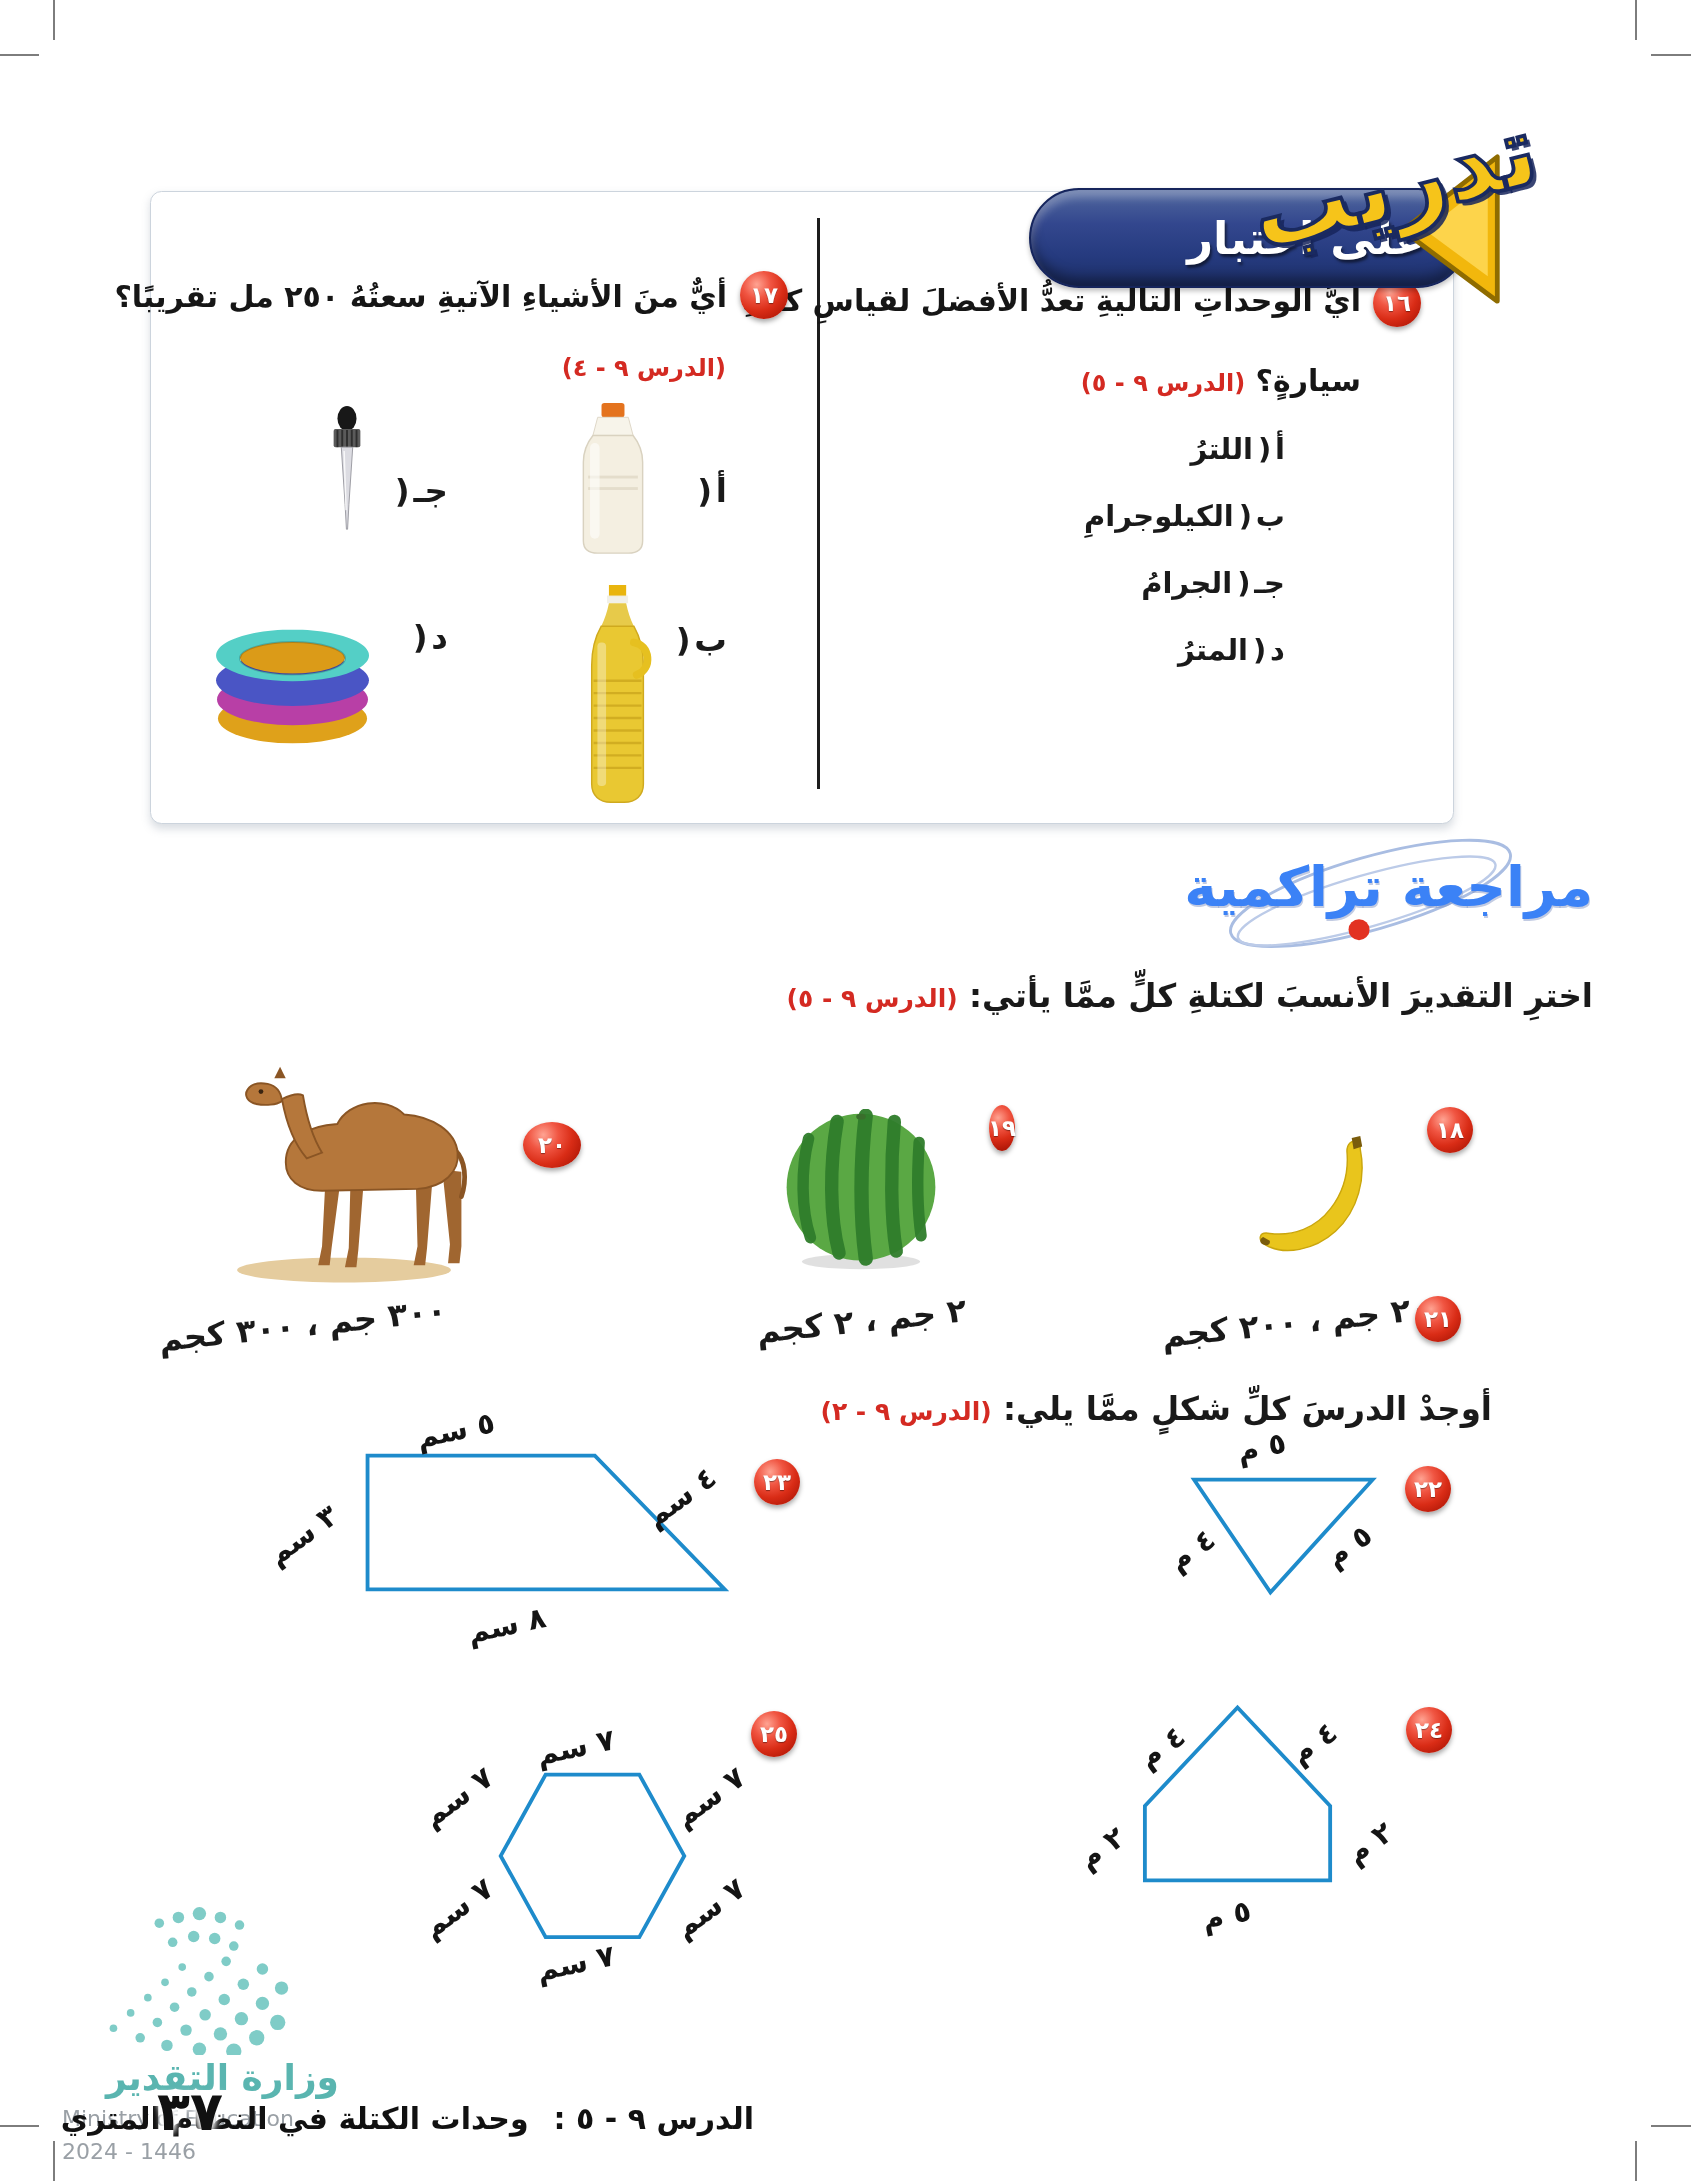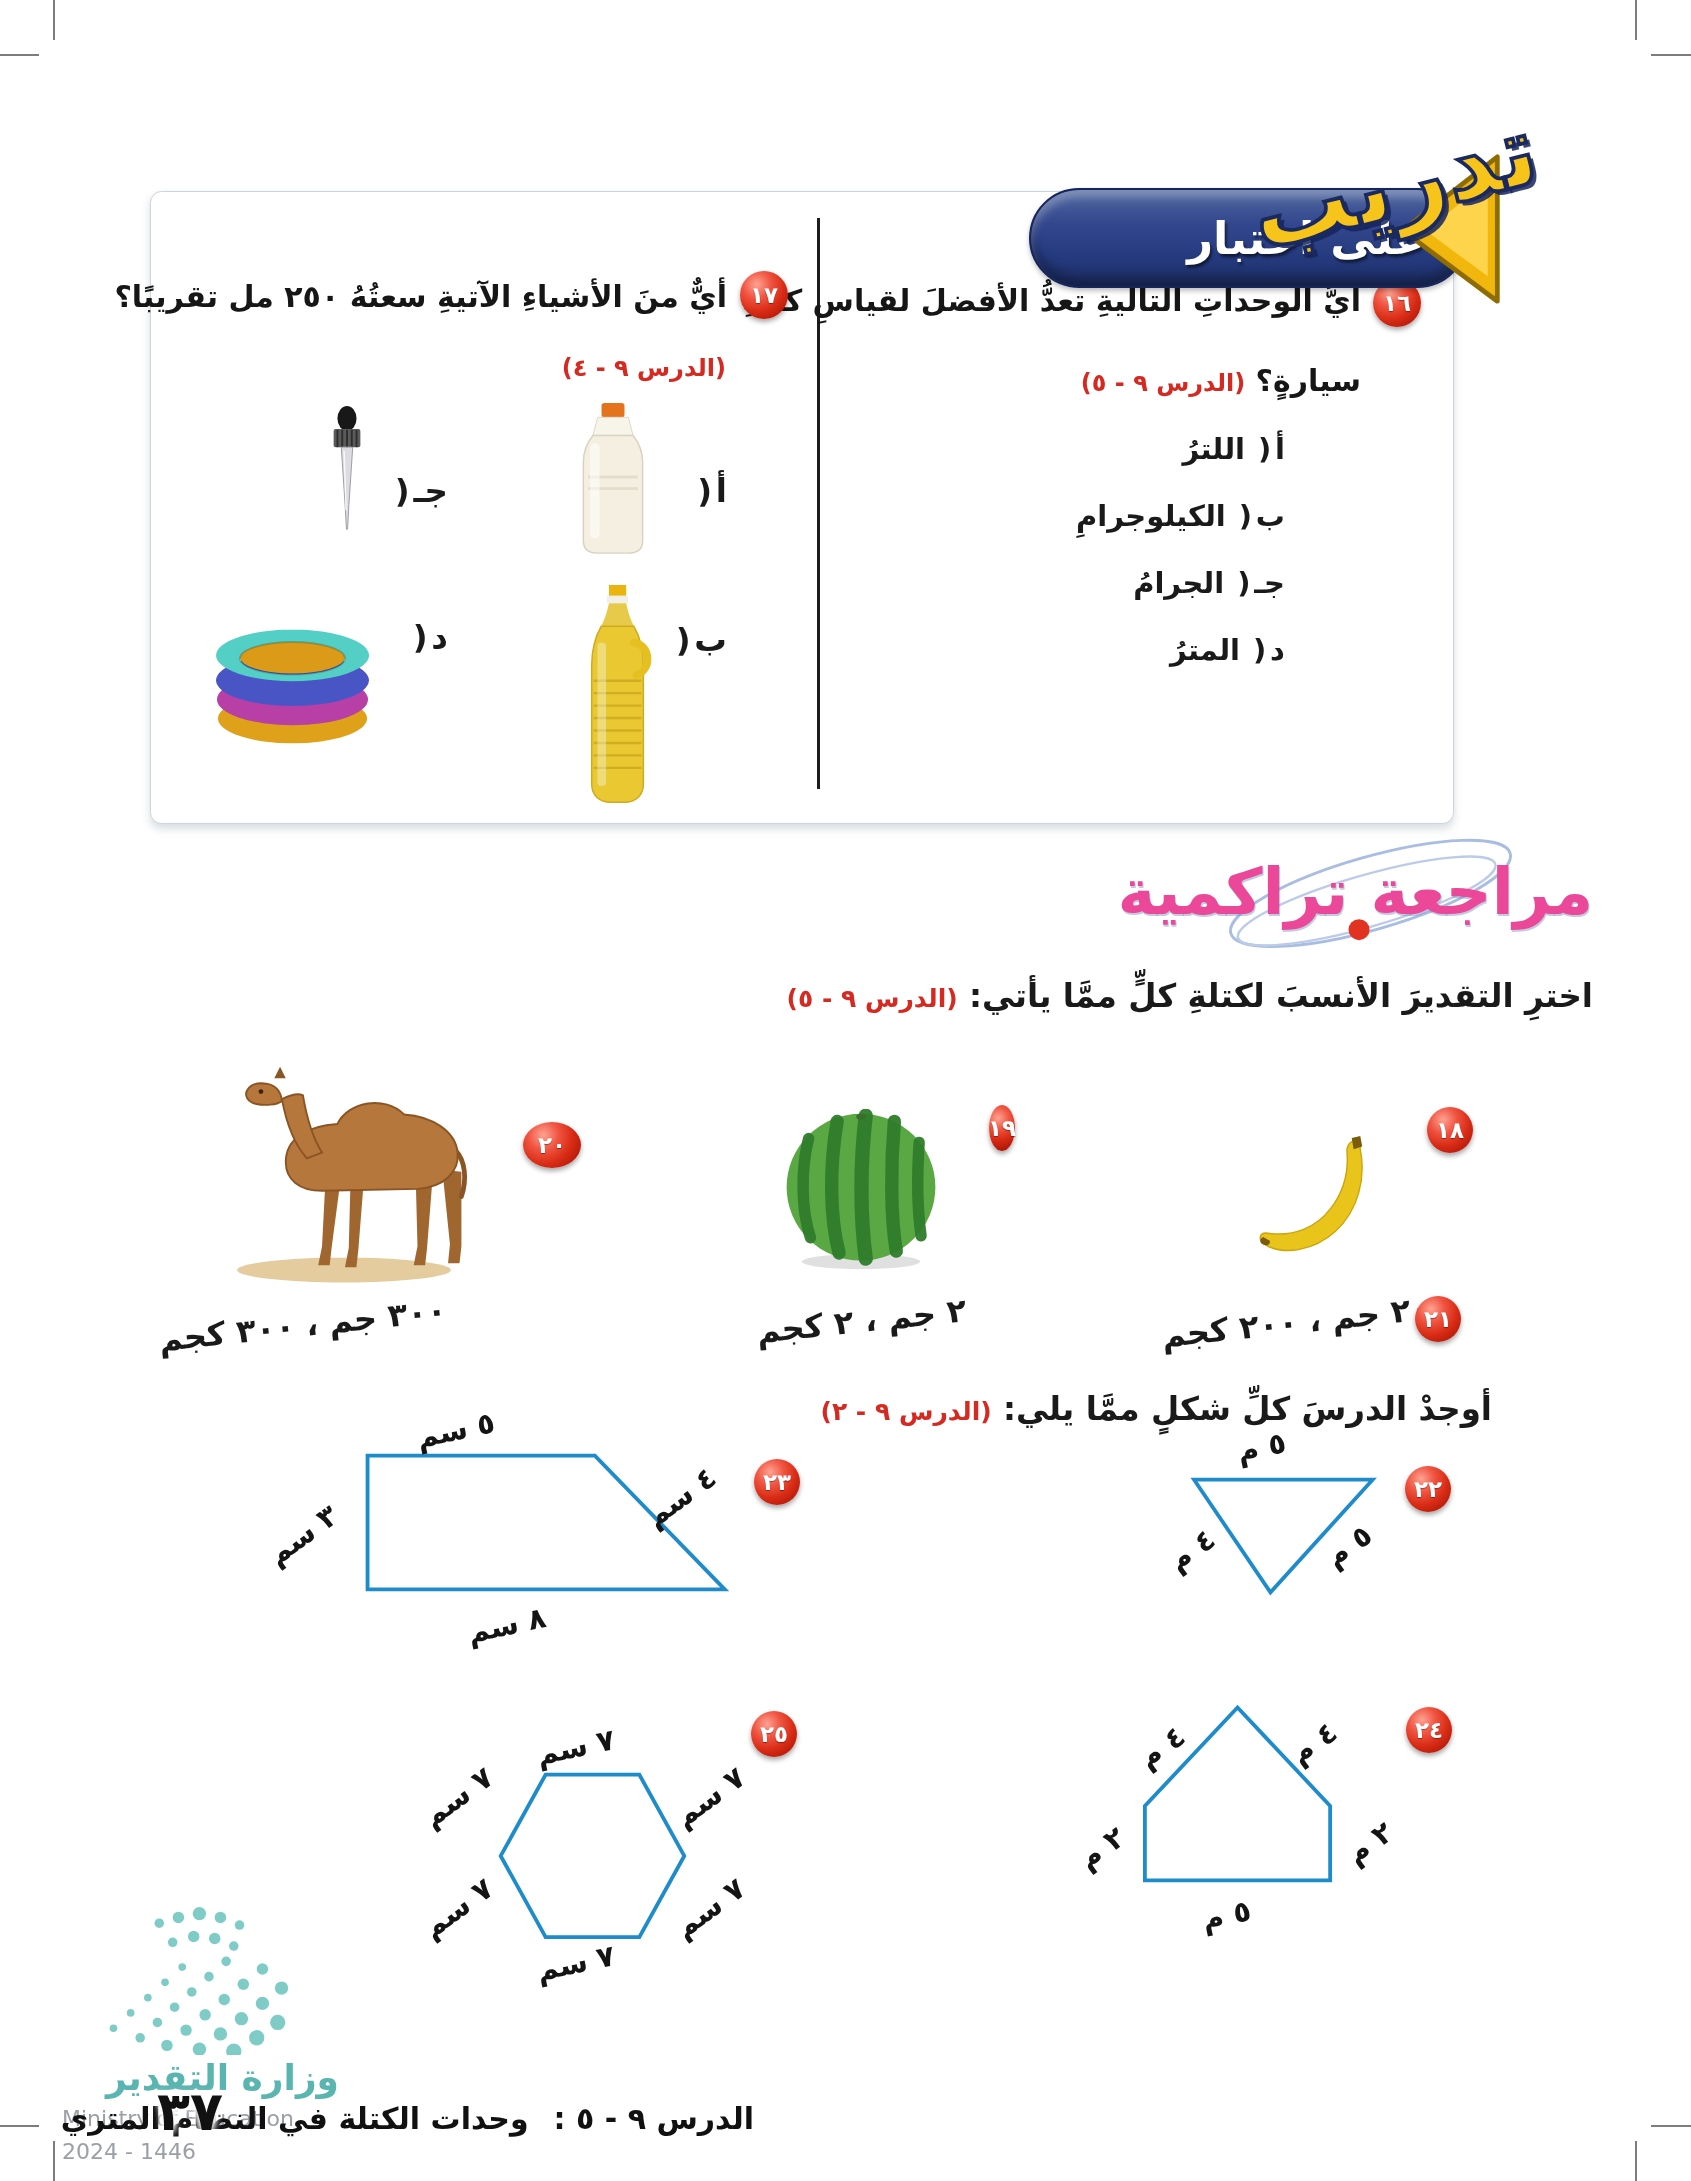--- a/index.html
+++ b/index.html
@@ -24,28 +24,28 @@
   .vdivider{position:absolute;left:818px;top:218px;width:2.9px;height:571px;background:#1d1d1d;z-index:2;}
   
   .badge{position:absolute;width:48px;height:48px;border-radius:50%;z-index:4;
     background:radial-gradient(circle at 35% 28%,#ffa392 0%,#f05542 30%,#d92c16 58%,#9e0e00 100%);
     color:#fff;font-weight:700;font-size:23px;display:flex;align-items:center;justify-content:center;
     box-shadow:0 2.9px 4.8px rgba(0,0,0,.35);text-shadow:0 1px 1px rgba(0,0,0,.4);}
   .qtext{position:absolute;font-size:30px;font-weight:700;color:#161616;white-space:nowrap;text-align:right;z-index:3;}
   .redref{color:#d42a22;font-weight:700;font-size:24px;}
   .opt{position:absolute;display:flex;align-items:center;font-size:29px;font-weight:700;z-index:3;white-space:nowrap;}
   .opt .paren{margin:0 3.8px 0 0;font-weight:700;}
-  .opt .val{margin-right:13px;}
+  .opt .val{margin-right:5px;}
   .instr{position:absolute;font-size:32.5px;font-weight:700;white-space:nowrap;text-align:center;z-index:3;}
   .caption{position:absolute;font-size:32px;font-weight:700;text-align:center;white-space:nowrap;
     transform:rotate(-6deg);z-index:3;}
   .slabel{position:absolute;font-size:29px;font-weight:700;white-space:nowrap;z-index:3;color:#141414;}
   .rot12{transform:rotate(-12deg);} .rot36{transform:rotate(-36deg);}
   .shape-svg{position:absolute;z-index:2;}
-  .review-title{position:absolute;right:98px;top:855px;font-size:64px;font-weight:800;color:#ec4899;
+  .review-title{position:absolute;right:98px;top:855px;font-size:55px;font-weight:800;color:#3b82f6;
     z-index:3;white-space:nowrap;text-shadow:1px 1.9px 0 rgba(120,140,190,.45);}
   
   .ministry-ar{position:absolute;left:63px;top:2057px;width:277px;text-align:right;font-size:36px;
     font-weight:700;color:#5ab5b0;z-index:2;white-space:nowrap;}
   .ministry-en{position:absolute;left:63px;top:2106px;width:315px;font-size:22px;color:#9aa0a6;
     direction:ltr;text-align:left;z-index:1;white-space:nowrap;}
   .years{position:absolute;left:63px;top:2139px;width:210px;font-size:22px;color:#9aa0a6;
     direction:ltr;text-align:left;z-index:1;}
   .pagenum{position:absolute;left:143px;top:2080px;width:96px;font-size:54px;font-weight:800;color:#111;
     z-index:3;text-align:center;text-shadow:0 0 7.6px #fff,0 0 7.6px #fff,0 0 9.6px #fff;}

